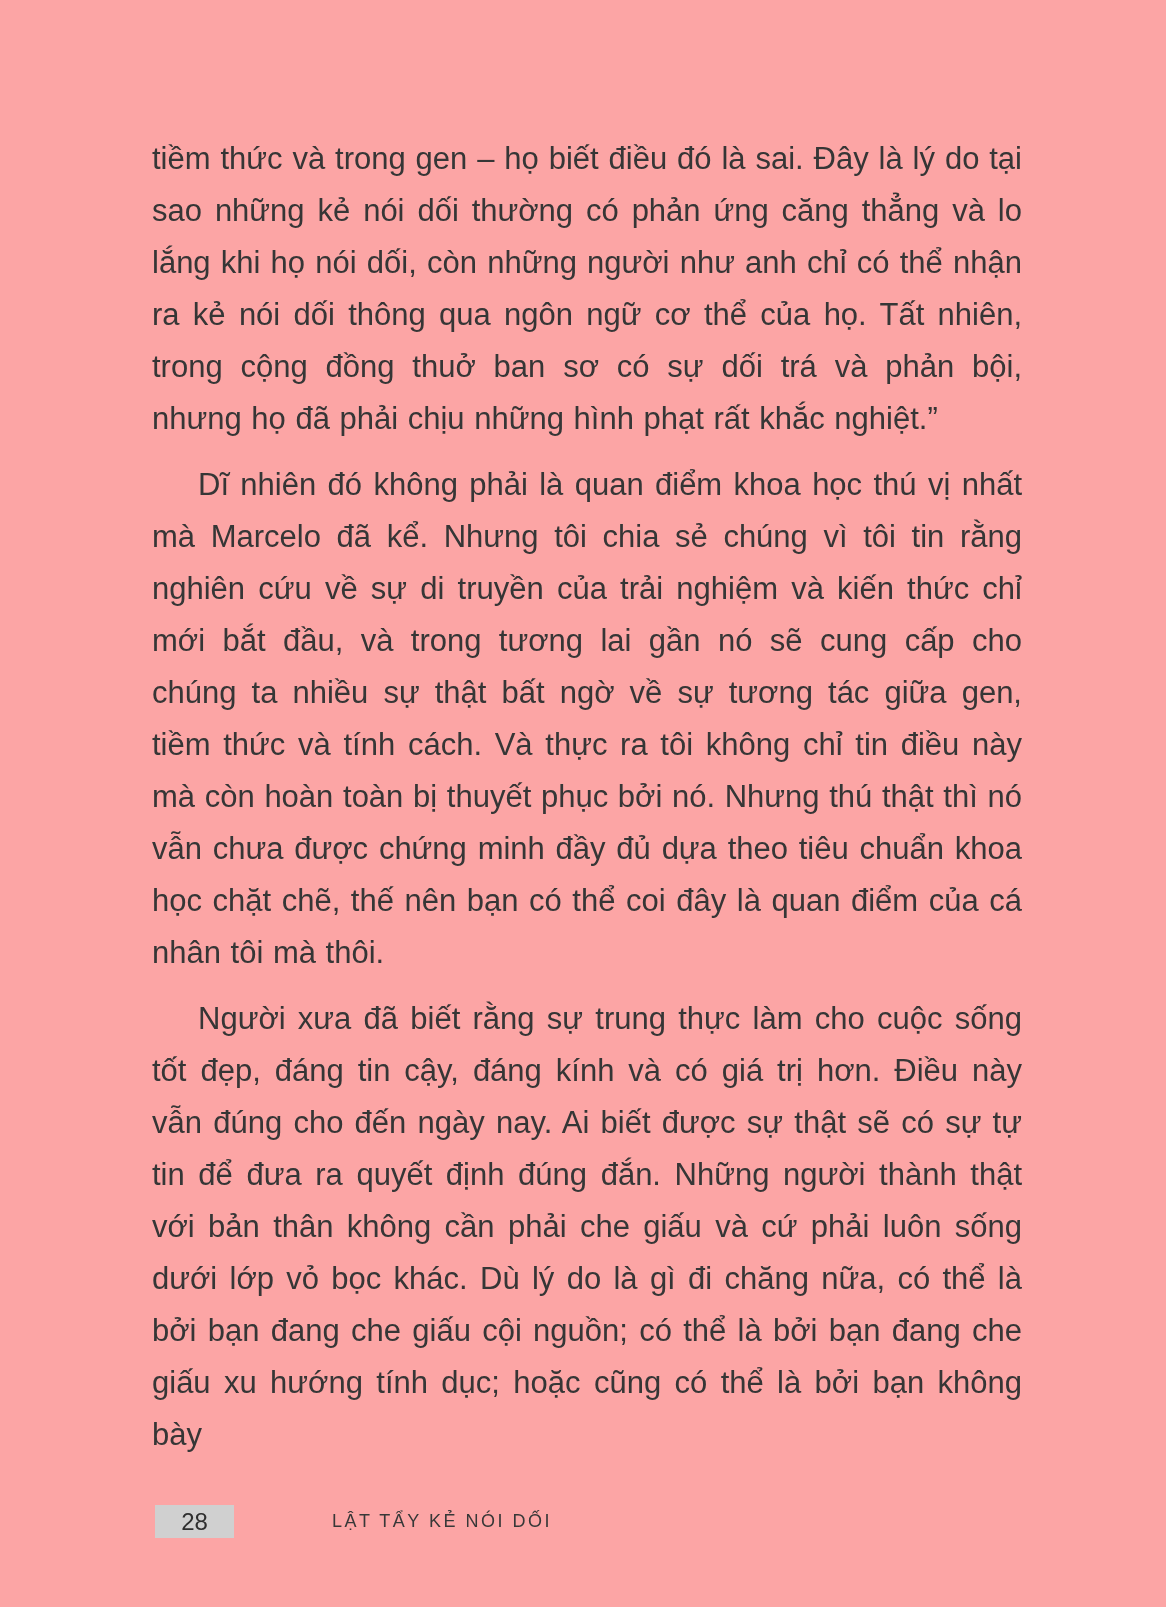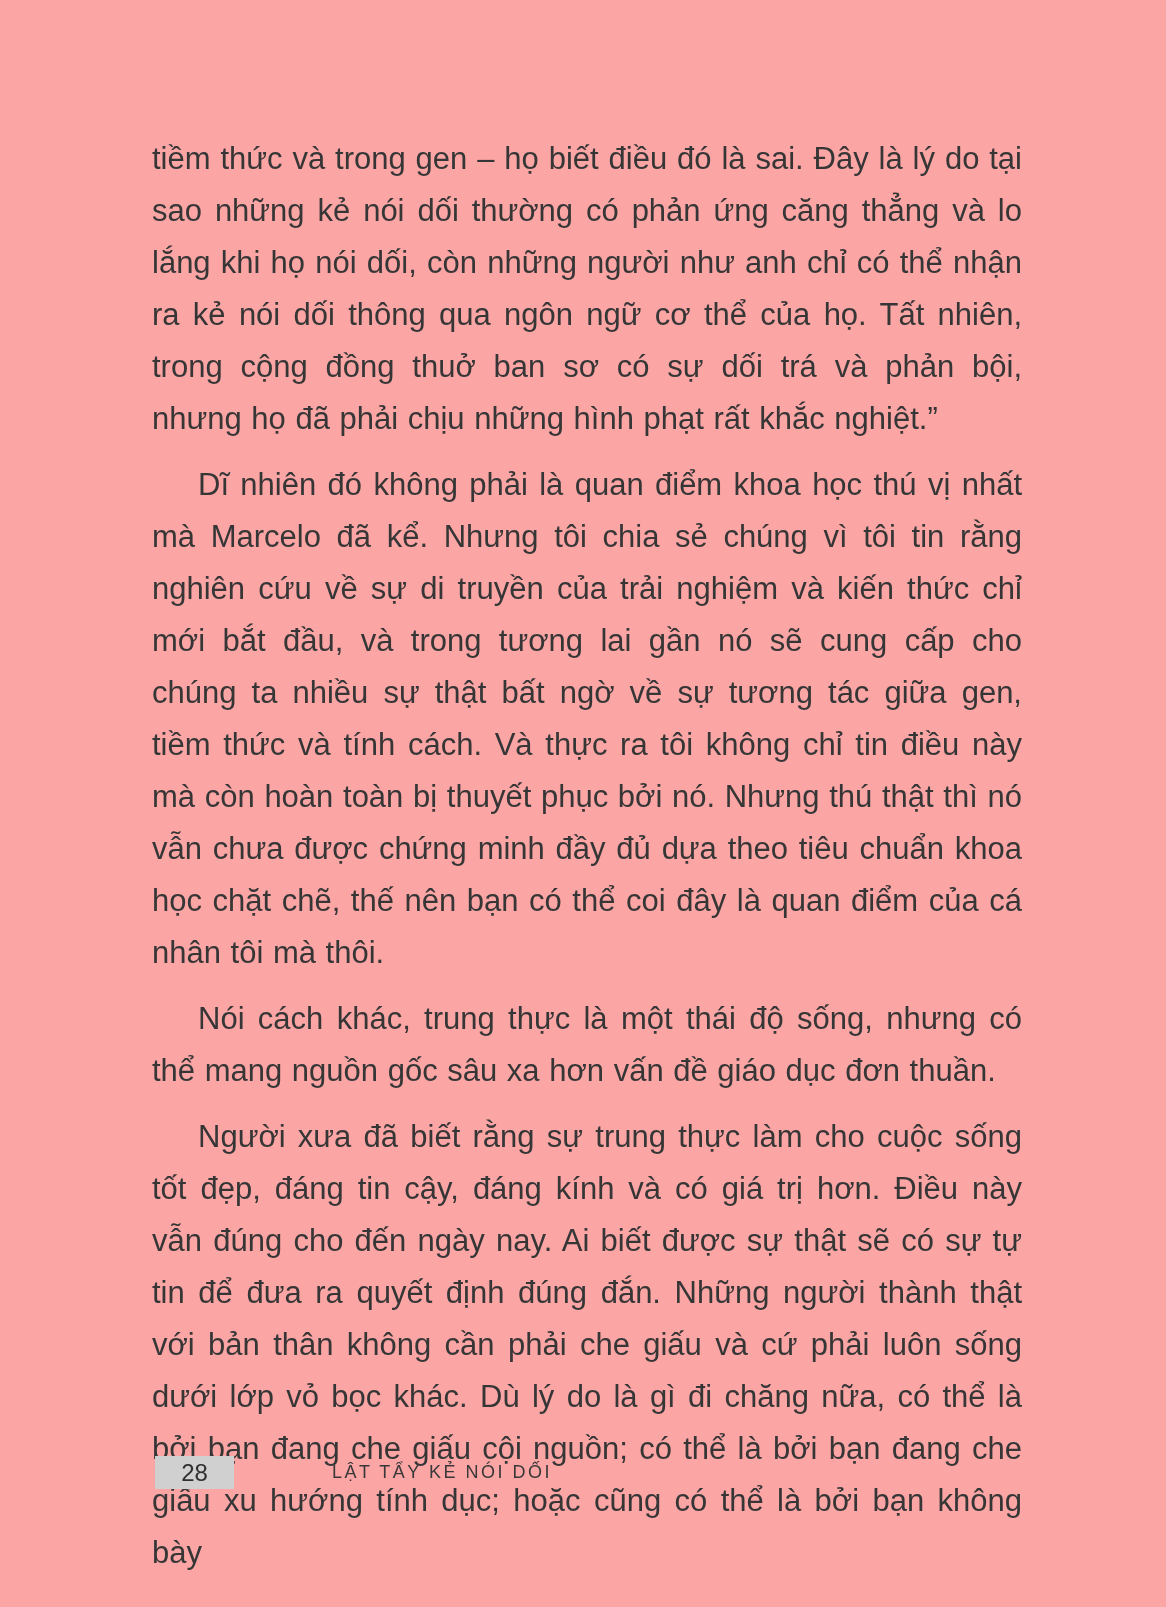--- a/index.html
+++ b/index.html
@@ -29,21 +29,21 @@
     text-align: justify;
     text-indent: 46px;
     word-spacing: 1px;
   }
   .para.continuation {
     text-indent: 0;
   }
   .footer {
     position: absolute;
     left: 155px;
-    top: 1456px;
+    top: 1505px;
     display: flex;
     align-items: center;
   }
   .page-num-box {
     width: 79px;
     height: 33px;
     background: #d0d0d0;
     display: flex;
     align-items: center;
     justify-content: center;
@@ -62,21 +62,20 @@
   }
 </style>
 </head>
 <body>
 
 <div class="page">
 
   <main class="body-text">
     <p class="para continuation">tiềm thức và trong gen – họ biết điều đó là sai. Đây là lý do tại sao những kẻ nói dối thường có phản ứng căng thẳng và lo lắng khi họ nói dối, còn những người như anh chỉ có thể nhận ra kẻ nói dối thông qua ngôn ngữ cơ thể của họ. Tất nhiên, trong cộng đồng thuở ban sơ có sự dối trá và phản bội, nhưng họ đã phải chịu những hình phạt rất khắc nghiệt.”</p>
     <p class="para">Dĩ nhiên đó không phải là quan điểm khoa học thú vị nhất mà Marcelo đã kể. Nhưng tôi chia sẻ chúng vì tôi tin rằng nghiên cứu về sự di truyền của trải nghiệm và kiến thức chỉ mới bắt đầu, và trong tương lai gần nó sẽ cung cấp cho chúng ta nhiều sự thật bất ngờ về sự tương tác giữa gen, tiềm thức và tính cách. Và thực ra tôi không chỉ tin điều này mà còn hoàn toàn bị thuyết phục bởi nó. Nhưng thú thật thì nó vẫn chưa được chứng minh đầy đủ dựa theo tiêu chuẩn khoa học chặt chẽ, thế nên bạn có thể coi đây là quan điểm của cá nhân tôi mà thôi.</p>
-    <p class="para">Nói cách khác, trung thực là một thái độ sống, nhưng có thể mang nguồn gốc sâu xa hơn vấn đề giáo dục đơn thuần.</p>
     <p class="para">Người xưa đã biết rằng sự trung thực làm cho cuộc sống tốt đẹp, đáng tin cậy, đáng kính và có giá trị hơn. Điều này vẫn đúng cho đến ngày nay. Ai biết được sự thật sẽ có sự tự tin để đưa ra quyết định đúng đắn. Những người thành thật với bản thân không cần phải che giấu và cứ phải luôn sống dưới lớp vỏ bọc khác. Dù lý do là gì đi chăng nữa, có thể là bởi bạn đang che giấu cội nguồn; có thể là bởi bạn đang che giấu xu hướng tính dục; hoặc cũng có thể là bởi bạn không bày</p>
   </main>
 
   <footer class="footer">
     <div class="page-num-box">
       <span class="page-num">28</span>
     </div>
     <div class="book-title">LẬT TẨY KẺ NÓI DỐI</div>
   </footer>
 

